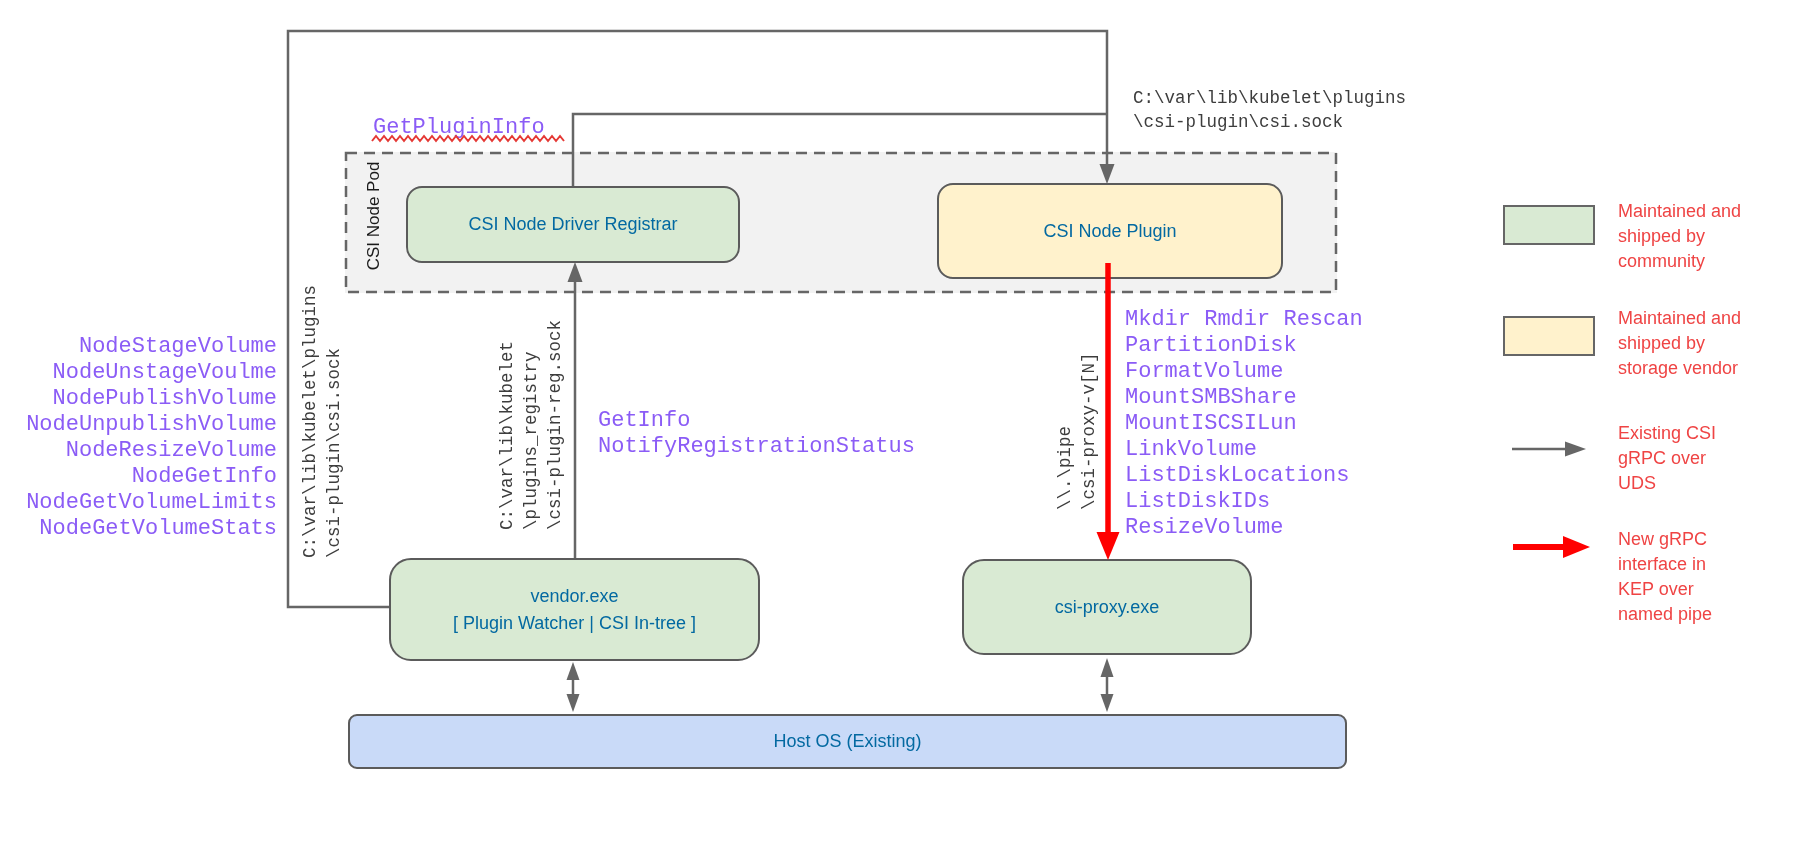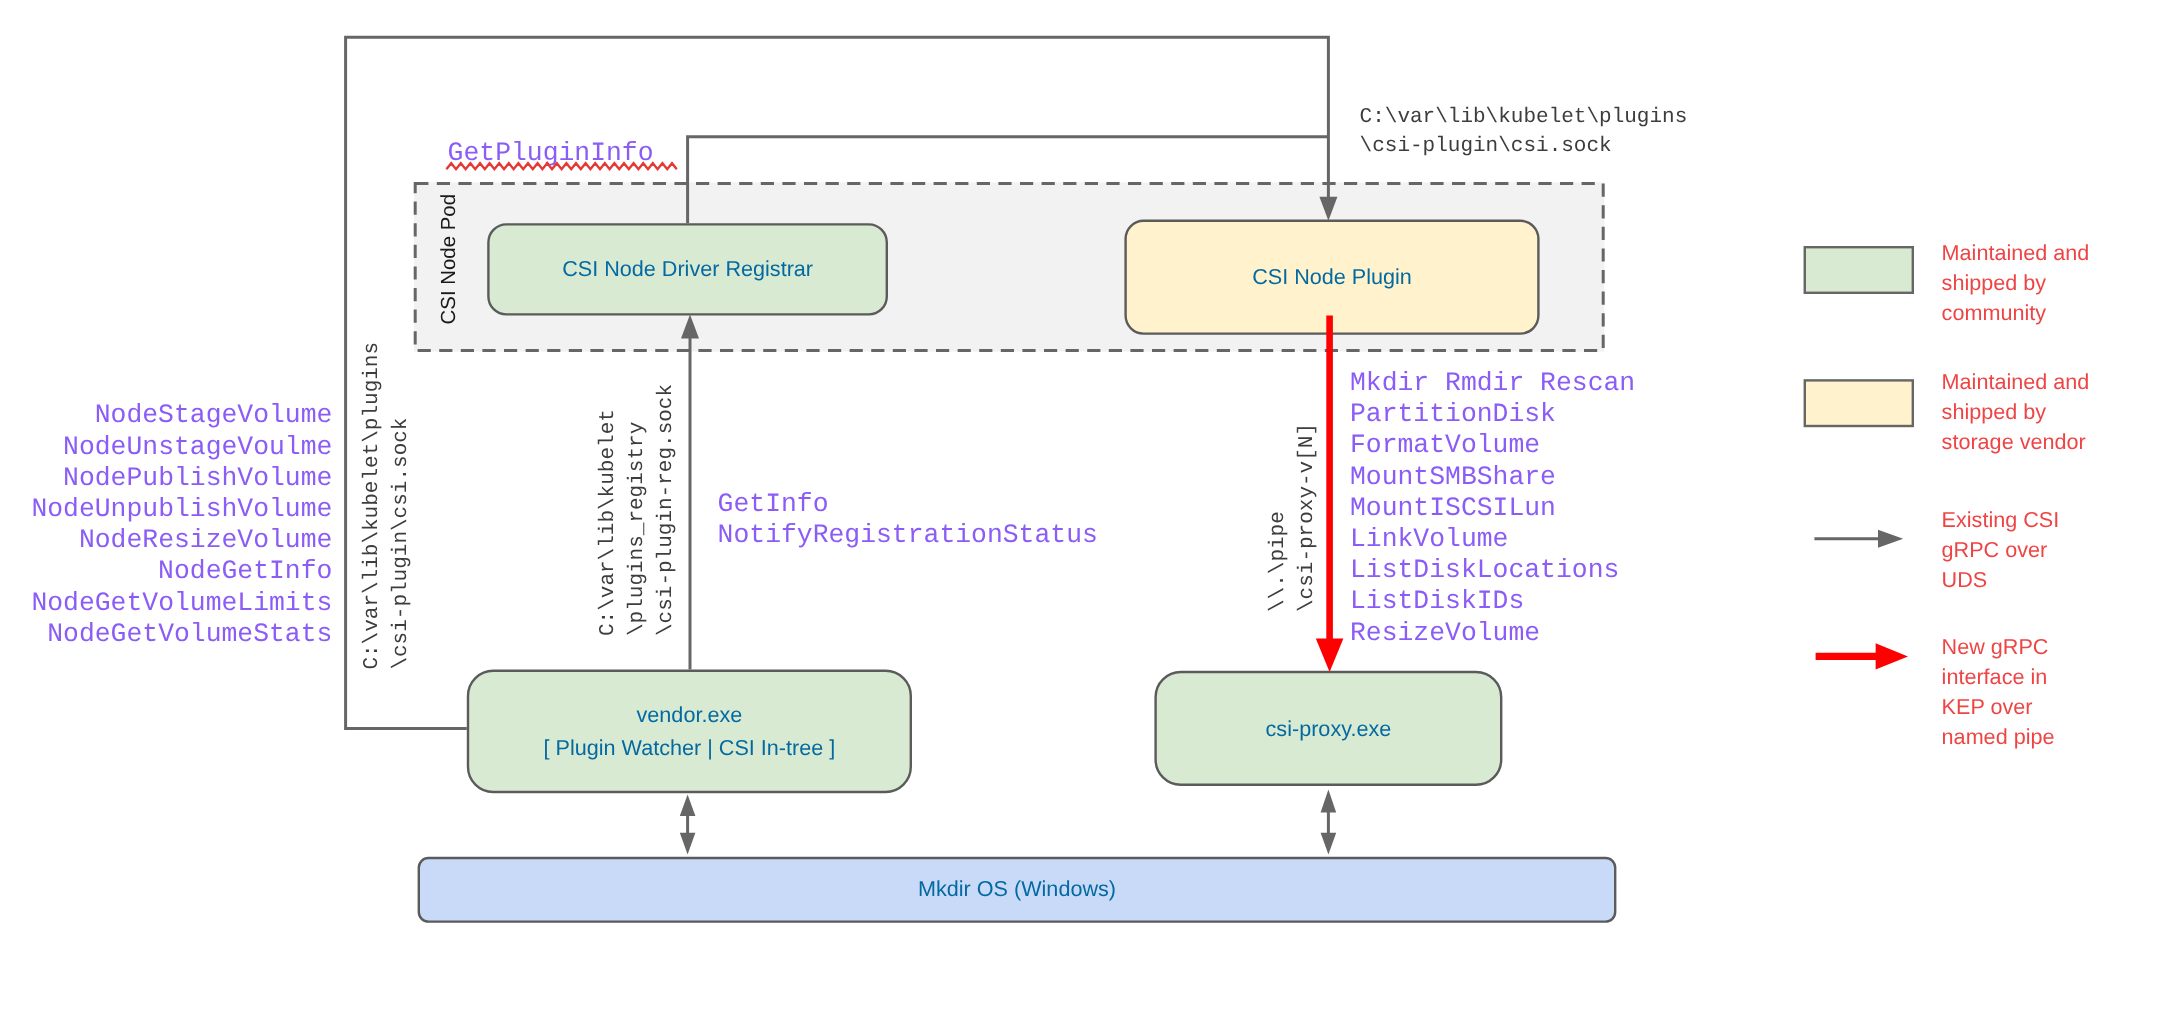--- a/index.html
+++ b/index.html
@@ -45,21 +45,21 @@
 
   <div class="box yellow" style="left:937px; top:183px; width:346px; height:96px; border-radius:16px;">CSI Node Plugin</div>
 
   <div class="box green" style="left:389px; top:558px; width:371px; height:103px; border-radius:22px;">
     <div>vendor.exe</div>
     <div>[ Plugin Watcher | CSI In-tree ]</div>
   </div>
 
   <div class="box green" style="left:962px; top:559px; width:290px; height:96px; border-radius:22px;">csi-proxy.exe</div>
 
-  <div class="box blue" style="left:348px; top:714px; width:999px; height:55px; border-radius:9px;">Mkdir OS (Windows)</div>
+  <div class="box blue" style="left:348px; top:714px; width:999px; height:55px; border-radius:9px;">Host OS (Existing)</div>
 
   <div class="abs mono-lg" style="left:373px; top:115px;">GetPluginInfo</div>
 
   <div class="abs mono-sm" style="left:1133px; top:86px;"><div>C:\var\lib\kubelet\plugins</div><div>\csi-plugin\csi.sock</div></div>
 
   <div class="abs mono-sm rot" style="left:185px; top:397px; width:274px; height:48px;"><div>C:\var\lib\kubelet\plugins</div><div>\csi-plugin\csi.sock</div></div>
 
   <div class="abs mono-sm rot" style="left:426px; top:389px; width:210px; height:72px;"><div>C:\var\lib\kubelet</div><div>\plugins_registry</div><div>\csi-plugin-reg.sock</div></div>
 
   <div class="abs mono-sm rot" style="left:998px; top:407px; width:158px; height:48px;"><div>\\.\pipe</div><div>\csi-proxy-v[N]</div></div>

